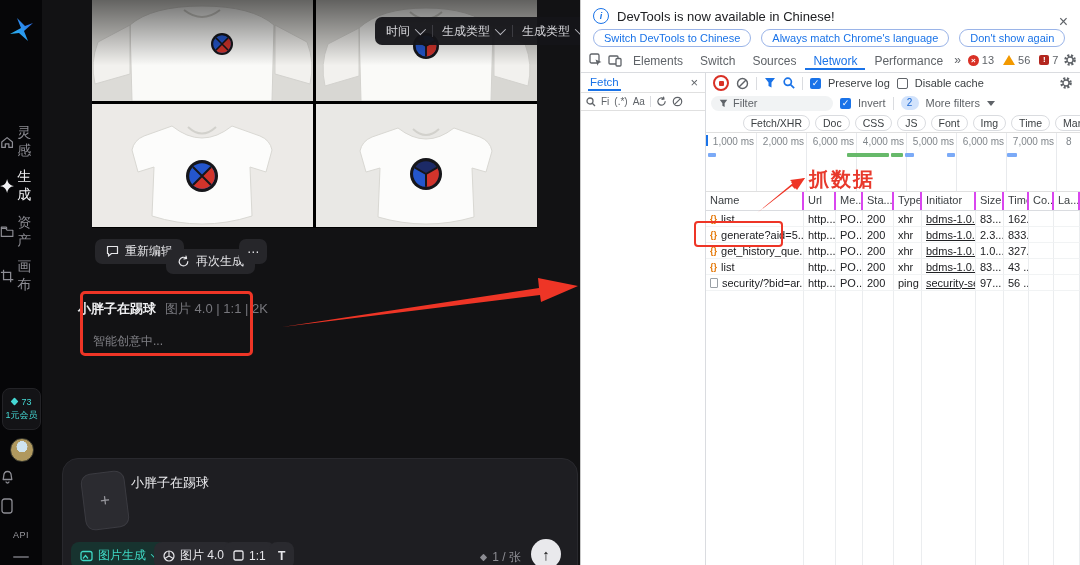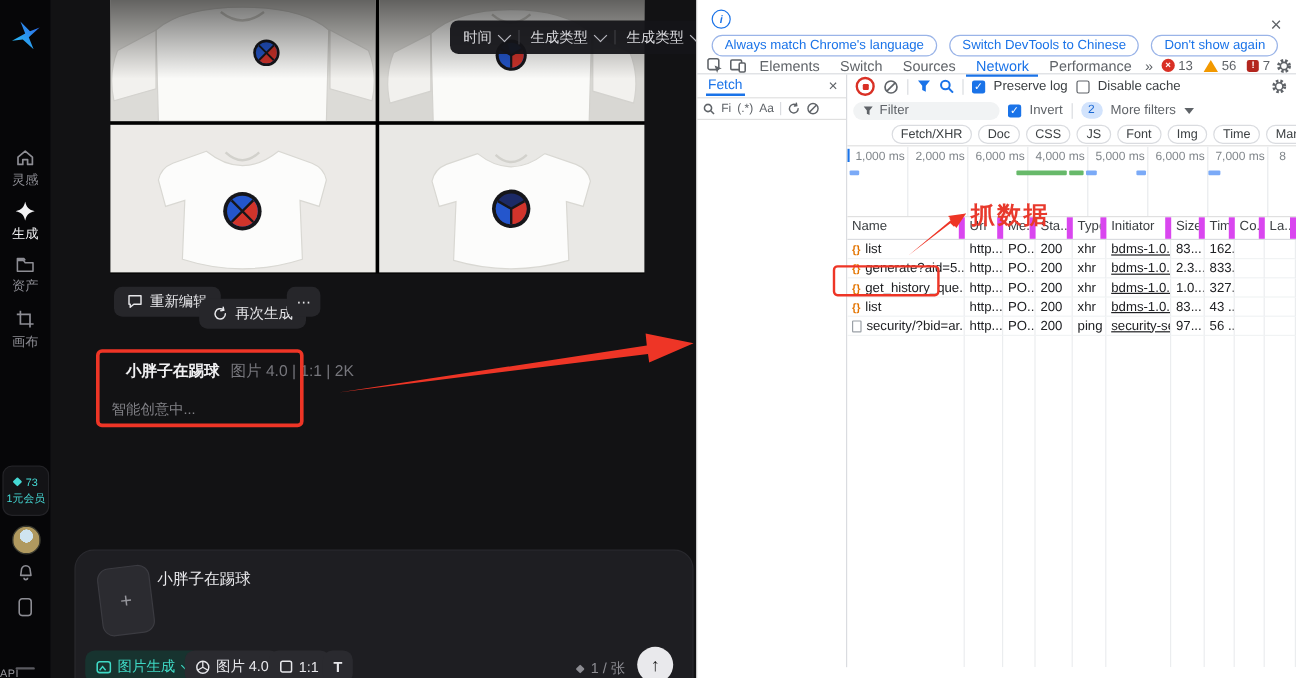--- a/index.html
+++ b/index.html
@@ -1,52 +1,52 @@
 <!DOCTYPE html>
 <html><head>
 <meta charset="utf-8">
 <style>
   html,body{margin:0;padding:0;background:#000;}
   .stage{position:relative;width:1080px;height:565px;display:flex;overflow:hidden;
          font-family:"Liberation Sans","DejaVu Sans",sans-serif;background:#fff;}
   
   .app{position:relative;flex:none;width:580px;height:565px;background:#121214;overflow:hidden;}
   .sidebar{position:absolute;left:0;top:0;width:42px;height:565px;background:#060608;z-index:6;}
-  .s-item{position:absolute;left:0;width:42px;display:flex;flex-direction:column;align-items:center;gap:3px;
-          color:#8d8d94;font-size:11px;}
+  .s-item{position:absolute;left:0;width:42px;display:flex;align-items:center;gap:3px;
+          color:#8d8d94;font-size:14px;}
   .s-item svg{display:block}
   .s-item.active{color:#f2f2f4;}
   .logo{position:absolute;left:7px;top:16px;}
   .member{position:absolute;left:2px;top:388px;width:37px;height:40px;border:1px solid #232327;border-radius:8px;
           background:#131316;display:flex;flex-direction:column;align-items:center;justify-content:center;gap:2px;
           color:#45d8d4;font-size:9px;}
   .diamond{display:inline-block;width:7px;height:7px;background:#45d8d4;border-radius:1px;transform:rotate(45deg) scale(.8);}
   .avatar{position:absolute;left:10px;top:438px;width:22px;height:22px;border-radius:50%;
           background:radial-gradient(circle at 50% 35%,#cfe4ef 0 30%,#b0995f 31%);border:1px solid #3a3a30;}
-  .api{position:absolute;left:0;top:530px;width:42px;text-align:left;color:#9a9aa0;font-size:9px;letter-spacing:.5px;margin-top:26px;}
+  .api{position:absolute;left:0;top:530px;width:42px;text-align:center;color:#9a9aa0;font-size:9px;letter-spacing:.5px;}
   .s-dash{position:absolute;left:13px;top:556px;width:16px;height:2px;background:#5a5a60;border-radius:1px;}
   
   .grid{position:absolute;left:92px;top:0;width:445px;height:228px;background:#000;display:grid;
         grid-template-columns:221px 221px;grid-template-rows:101px 123px;gap:3px;z-index:1;}
   .cell{position:relative;overflow:hidden;}
   .cell svg{width:100%;height:100%;display:block;}
   .cell.top::after{content:"";position:absolute;inset:0;background:linear-gradient(180deg,rgba(0,0,0,.55),rgba(0,0,0,0) 65%);}
   
   .pillbar{position:absolute;left:375px;top:17px;height:28px;z-index:4;background:rgba(20,20,24,.94);
            border-radius:7px;display:flex;align-items:center;color:#d8d8dc;font-size:12px;padding:0 11px;}
   .pb-item{display:flex;align-items:center;gap:5px;white-space:nowrap;}
   .pb-sep{width:1px;height:12px;background:#3c3c42;margin:0 9px;}
   .chev{width:7px;height:7px;border-right:1.5px solid #b9b9c0;border-bottom:1.5px solid #b9b9c0;
         transform:rotate(45deg) translateY(-2px);display:inline-block;}
   
   .abtn{position:absolute;height:25px;background:#26262a;border-radius:7px;color:#e7e7ea;font-size:12px;
         display:flex;align-items:center;gap:6px;padding:0 11px;z-index:3;white-space:nowrap;box-sizing:border-box;}
   .abtn svg{display:block}
   
-  .rec-title{position:absolute;left:105px;top:300px;font-size:13px;color:#f0f0f2;font-weight:bold;z-index:3;white-space:nowrap;}
+  .rec-title{position:absolute;left:78px;top:300px;font-size:13px;color:#f0f0f2;font-weight:bold;z-index:3;white-space:nowrap;}
   .rec-meta{font-weight:normal;color:#77777d;margin-left:9px;}
   .rec-status{position:absolute;left:93px;top:333px;font-size:12px;color:#808086;z-index:3;}
   .redbox-app{position:absolute;left:80px;top:291px;width:167px;height:59px;border:3px solid #ee3526;
               border-radius:5px;z-index:4;}
   .app-arrow{position:absolute;inset:0;z-index:5;pointer-events:none;}
   
   .composer{position:absolute;left:62px;top:458px;width:516px;height:130px;background:#1e1e22;
             border:1px solid #29292e;border-radius:16px;z-index:3;box-sizing:border-box;}
   .thumb{position:absolute;left:20px;top:13px;width:42px;height:55px;background:#2b2b30;border:1px solid #3b3b41;
          border-radius:10px;transform:rotate(-7deg);display:flex;align-items:center;justify-content:center;
@@ -63,21 +63,21 @@
   .dt{position:relative;flex:none;width:500px;height:565px;background:#fff;border-left:1px solid #c9c9c9;
       color:#202124;box-sizing:border-box;font-size:11px;}
   .banner{position:relative;height:48px;box-sizing:border-box;padding:6px 10px 0 12px;}
   .b-msg{display:flex;align-items:center;gap:8px;font-size:13px;height:20px;color:#202124;}
   .info-i{flex:none;width:14px;height:14px;border:1.4px solid #1a73e8;border-radius:50%;color:#1a73e8;
           font-size:9px;display:flex;align-items:center;justify-content:center;font-style:italic;font-weight:bold;}
   .b-close{position:absolute;right:12px;top:14px;color:#5f6368;font-size:16px;line-height:1;cursor:pointer;}
   .b-btns{display:flex;gap:10px;margin-top:3px;}
   .pillbtn{border:1px solid #9ab4e8;color:#1a73e8;border-radius:11px;font-size:11px;padding:2px 10px;
            background:#fff;white-space:nowrap;}
-  .tabrow{height:14px;border-bottom:1px solid #dadce0;display:flex;align-items:center;font-size:12px;
+  .tabrow{height:25px;border-bottom:1px solid #dadce0;display:flex;align-items:center;font-size:12px;
           color:#5f6368;padding:0 6px;gap:1px;box-sizing:border-box;}
   .ticon{width:18px;height:16px;display:flex;align-items:center;justify-content:center;flex:none;}
   .tab{padding:3px 8px 2px;white-space:nowrap;}
   .tab.active{color:#1a73e8;box-shadow:inset 0 -2px 0 #1a73e8;}
   .badge{display:flex;align-items:center;gap:3px;padding:0 4px;white-space:nowrap;font-size:11px;color:#5f6368;}
   .errdot{width:11px;height:11px;border-radius:50%;background:#d93025;color:#fff;font-size:8px;line-height:11px;
           text-align:center;font-weight:bold;}
   .warntri{width:0;height:0;border-left:6px solid transparent;border-right:6px solid transparent;
            border-bottom:10px solid #f29900;}
   .isssq{width:10px;height:10px;border-radius:2px;background:#b3261e;color:#fff;font-size:8px;line-height:10px;
@@ -117,21 +117,21 @@
   .chip.sel{background:#fca5a5;border-color:#d4e3fc;color:#1557c0;margin-top:40px;}
   .overview{position:relative;height:58px;border-bottom:1px solid #e0e0e0;overflow:hidden;flex:none;}
   .ov-grid{position:absolute;top:0;bottom:0;width:1px;background:#e8eaed;}
   .ov-label{position:absolute;top:3px;width:46px;text-align:right;font-size:10px;color:#80868b;}
   .ov-bar{position:absolute;top:20px;height:4px;border-radius:1px;}
   .ov-bar.blue{background:#7baaf7;}
   .ov-bar.green{background:#67b96a;}
   .ov-handle{position:absolute;left:0;top:2px;width:2px;height:11px;background:#1a73e8;}
   .theader,.trow,.tfiller{display:grid;grid-template-columns:98px 32px 27px 31px 28px 54px 28px 25px 25px auto;}
   .theader{height:18px;font-size:11px;color:#3c4043;border-bottom:1px solid #dadce0;flex:none;}
-  .theader>div{border-right:5px solid #d946ef;padding:2px 4px;box-sizing:border-box;overflow:hidden;white-space:nowrap;}
+  .theader>div{border-right:2px solid #d946ef;padding:2px 4px;box-sizing:border-box;overflow:hidden;white-space:nowrap;}
   .trow{height:16px;font-size:11px;color:#202124;flex:none;}
   .trow>div{border-right:1px solid #ebedef;border-bottom:1px solid #f1f3f4;padding:1px 4px;box-sizing:border-box;
             overflow:hidden;white-space:nowrap;display:flex;align-items:center;gap:4px;}
   .braces{color:#e37400;font-weight:bold;font-size:9px;flex:none;}
   .docicon{width:8px;height:10px;border:1.2px solid #9aa0a6;border-radius:1px;flex:none;box-sizing:border-box;}
   .initlink{text-decoration:underline;}
   .tfiller{flex:1;}
   .tfiller>div{border-right:1px solid #ebedef;}
   .dt-annot{position:absolute;left:228px;top:166px;color:#e8392c;font-size:20px;font-weight:600;
             letter-spacing:2px;z-index:8;}
@@ -347,25 +347,26 @@
         <span>↑</span>
       </div>
     </div>
   </div>
 
   <div class="dt">
 
     <div class="banner">
       <div class="b-msg">
         <span class="info-i">i</span>
+        <span>DevTools is now available in Chinese!</span>
       </div>
       <span class="b-close">×</span>
       <div class="b-btns">
+        <span class="pillbtn">Switch DevTools to Chinese</span>
         <span class="pillbtn">Always match Chrome's language</span>
-        <span class="pillbtn">Switch DevTools to Chinese</span>
         <span class="pillbtn">Don't show again</span>
       </div>
     </div>
 
     <div class="tabrow">
       <span class="ticon">
         <svg width="14" height="14" viewBox="0 0 14 14">
           <rect x="1" y="1" width="9" height="9" rx="1.5" fill="none" stroke="#5f6368" stroke-width="1.3"></rect>
           <path d="M6.5,6.5 L12.5,9 L9.6,9.9 L8.6,12.8 Z" fill="#5f6368"></path>
         </svg>

